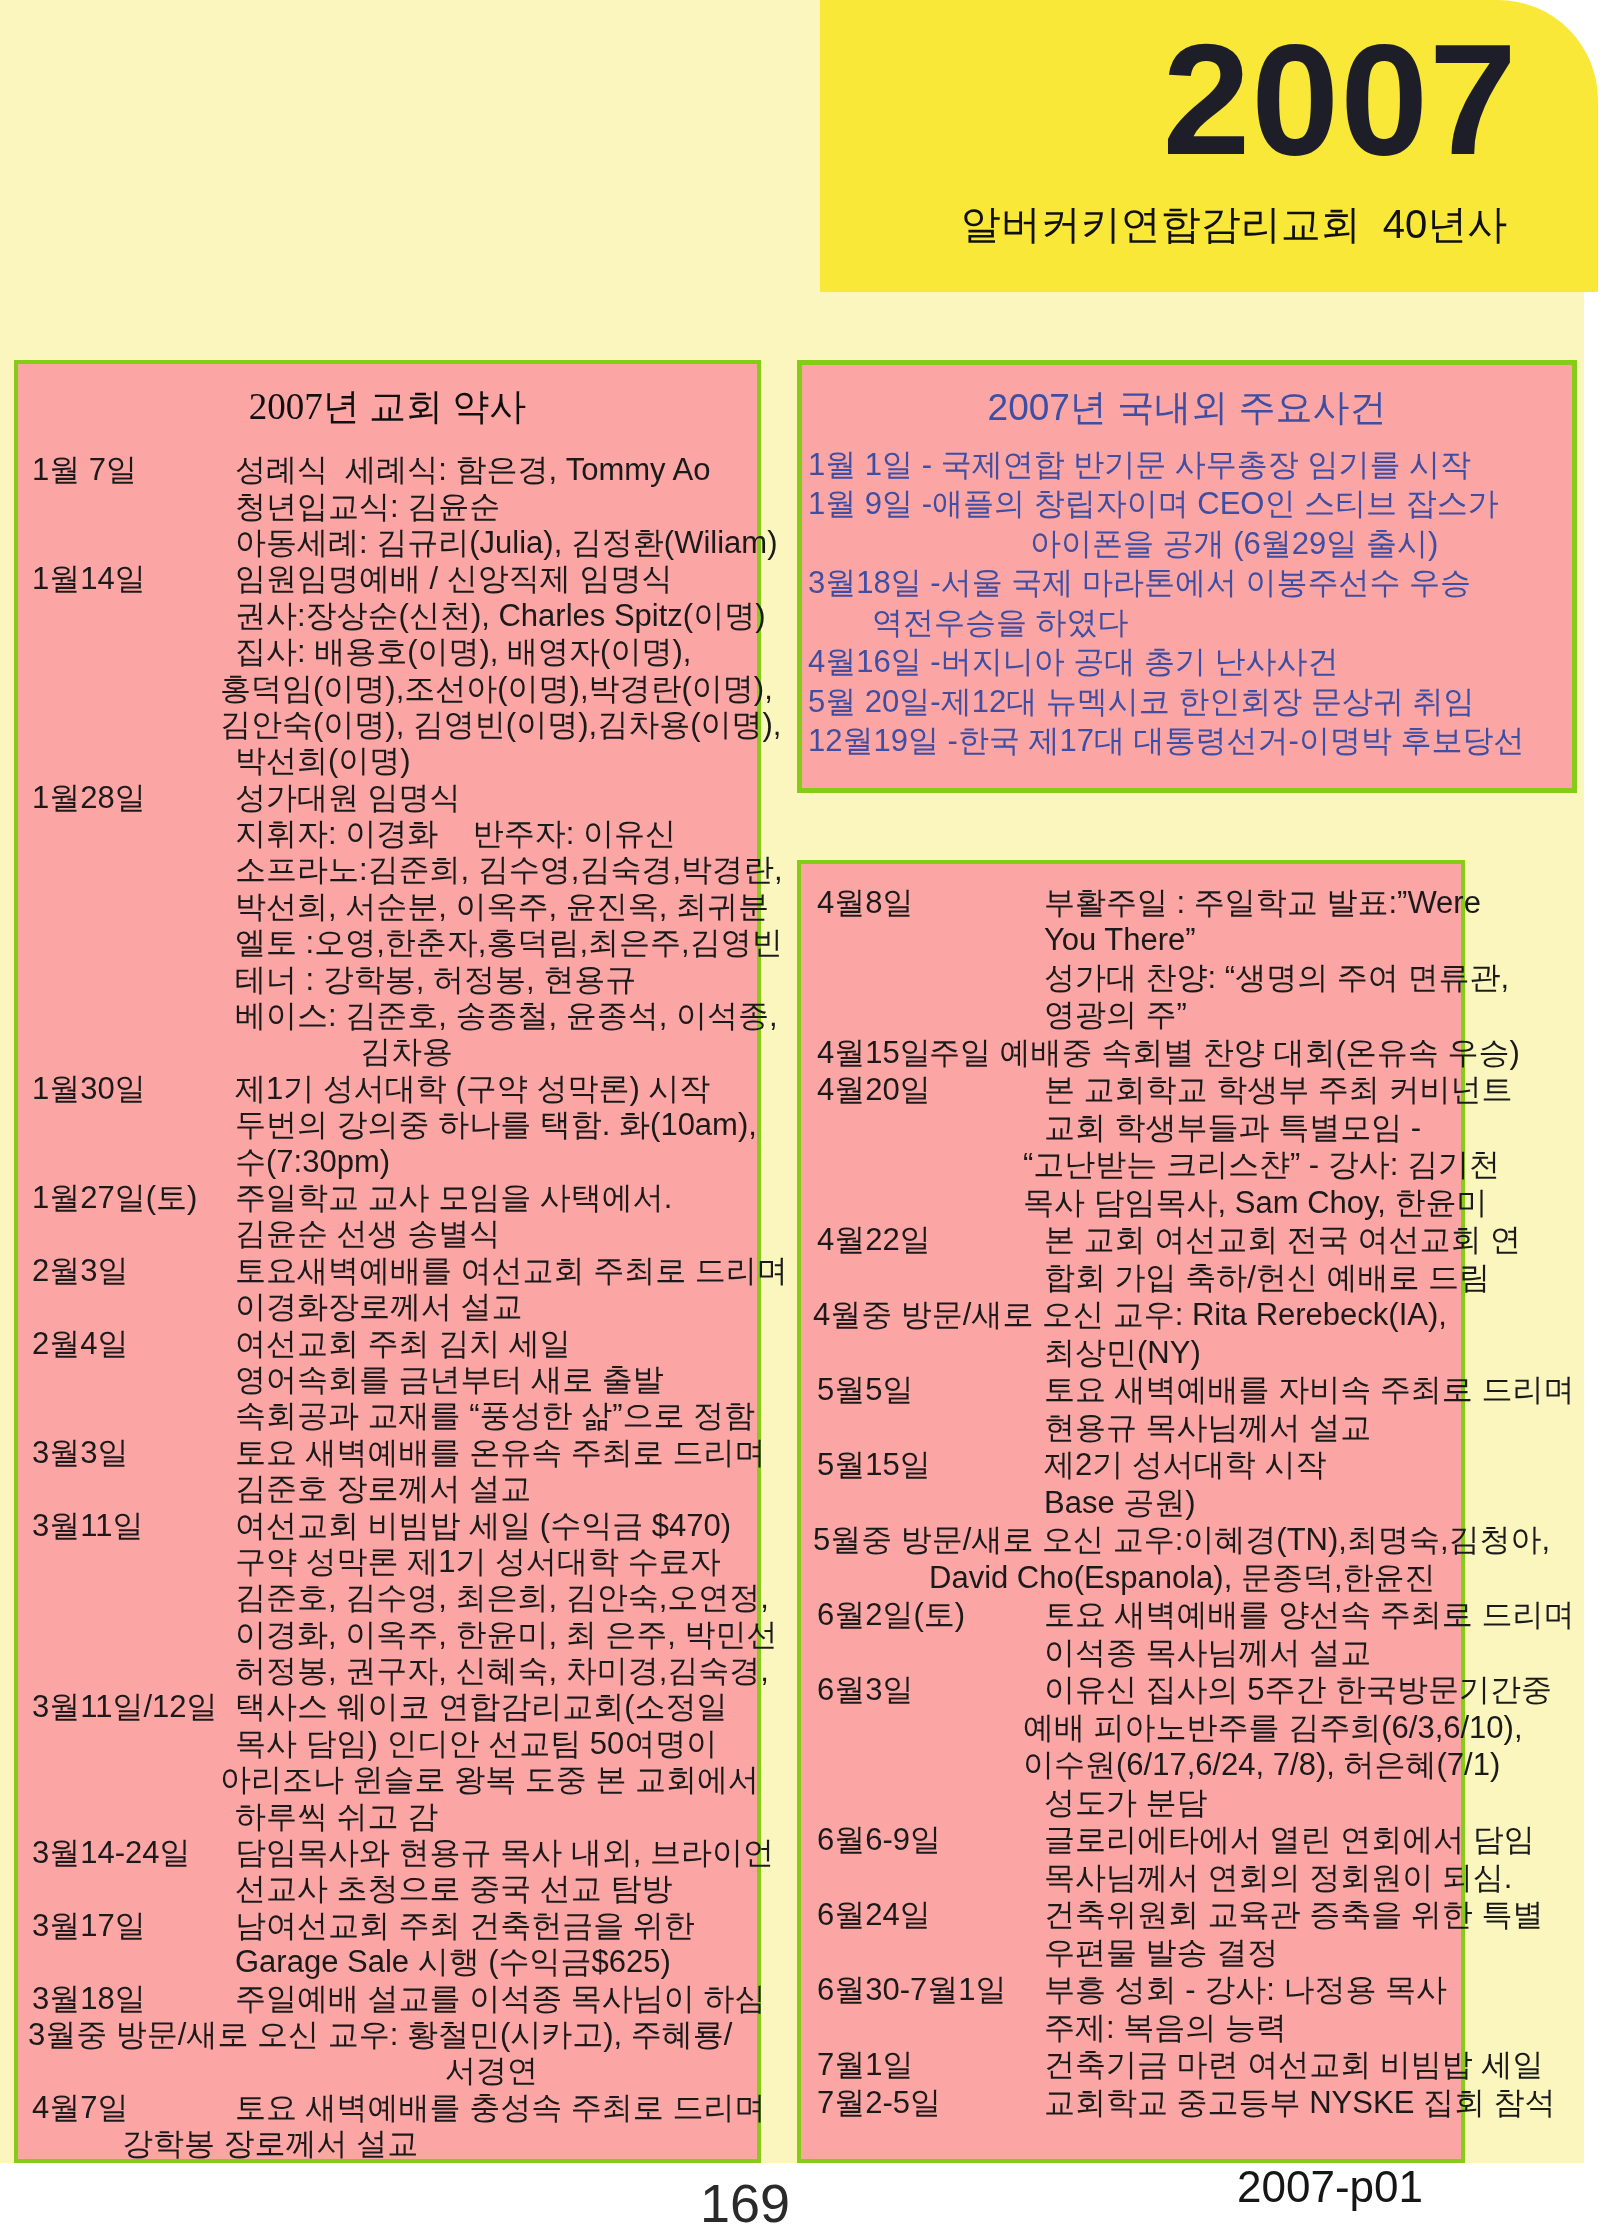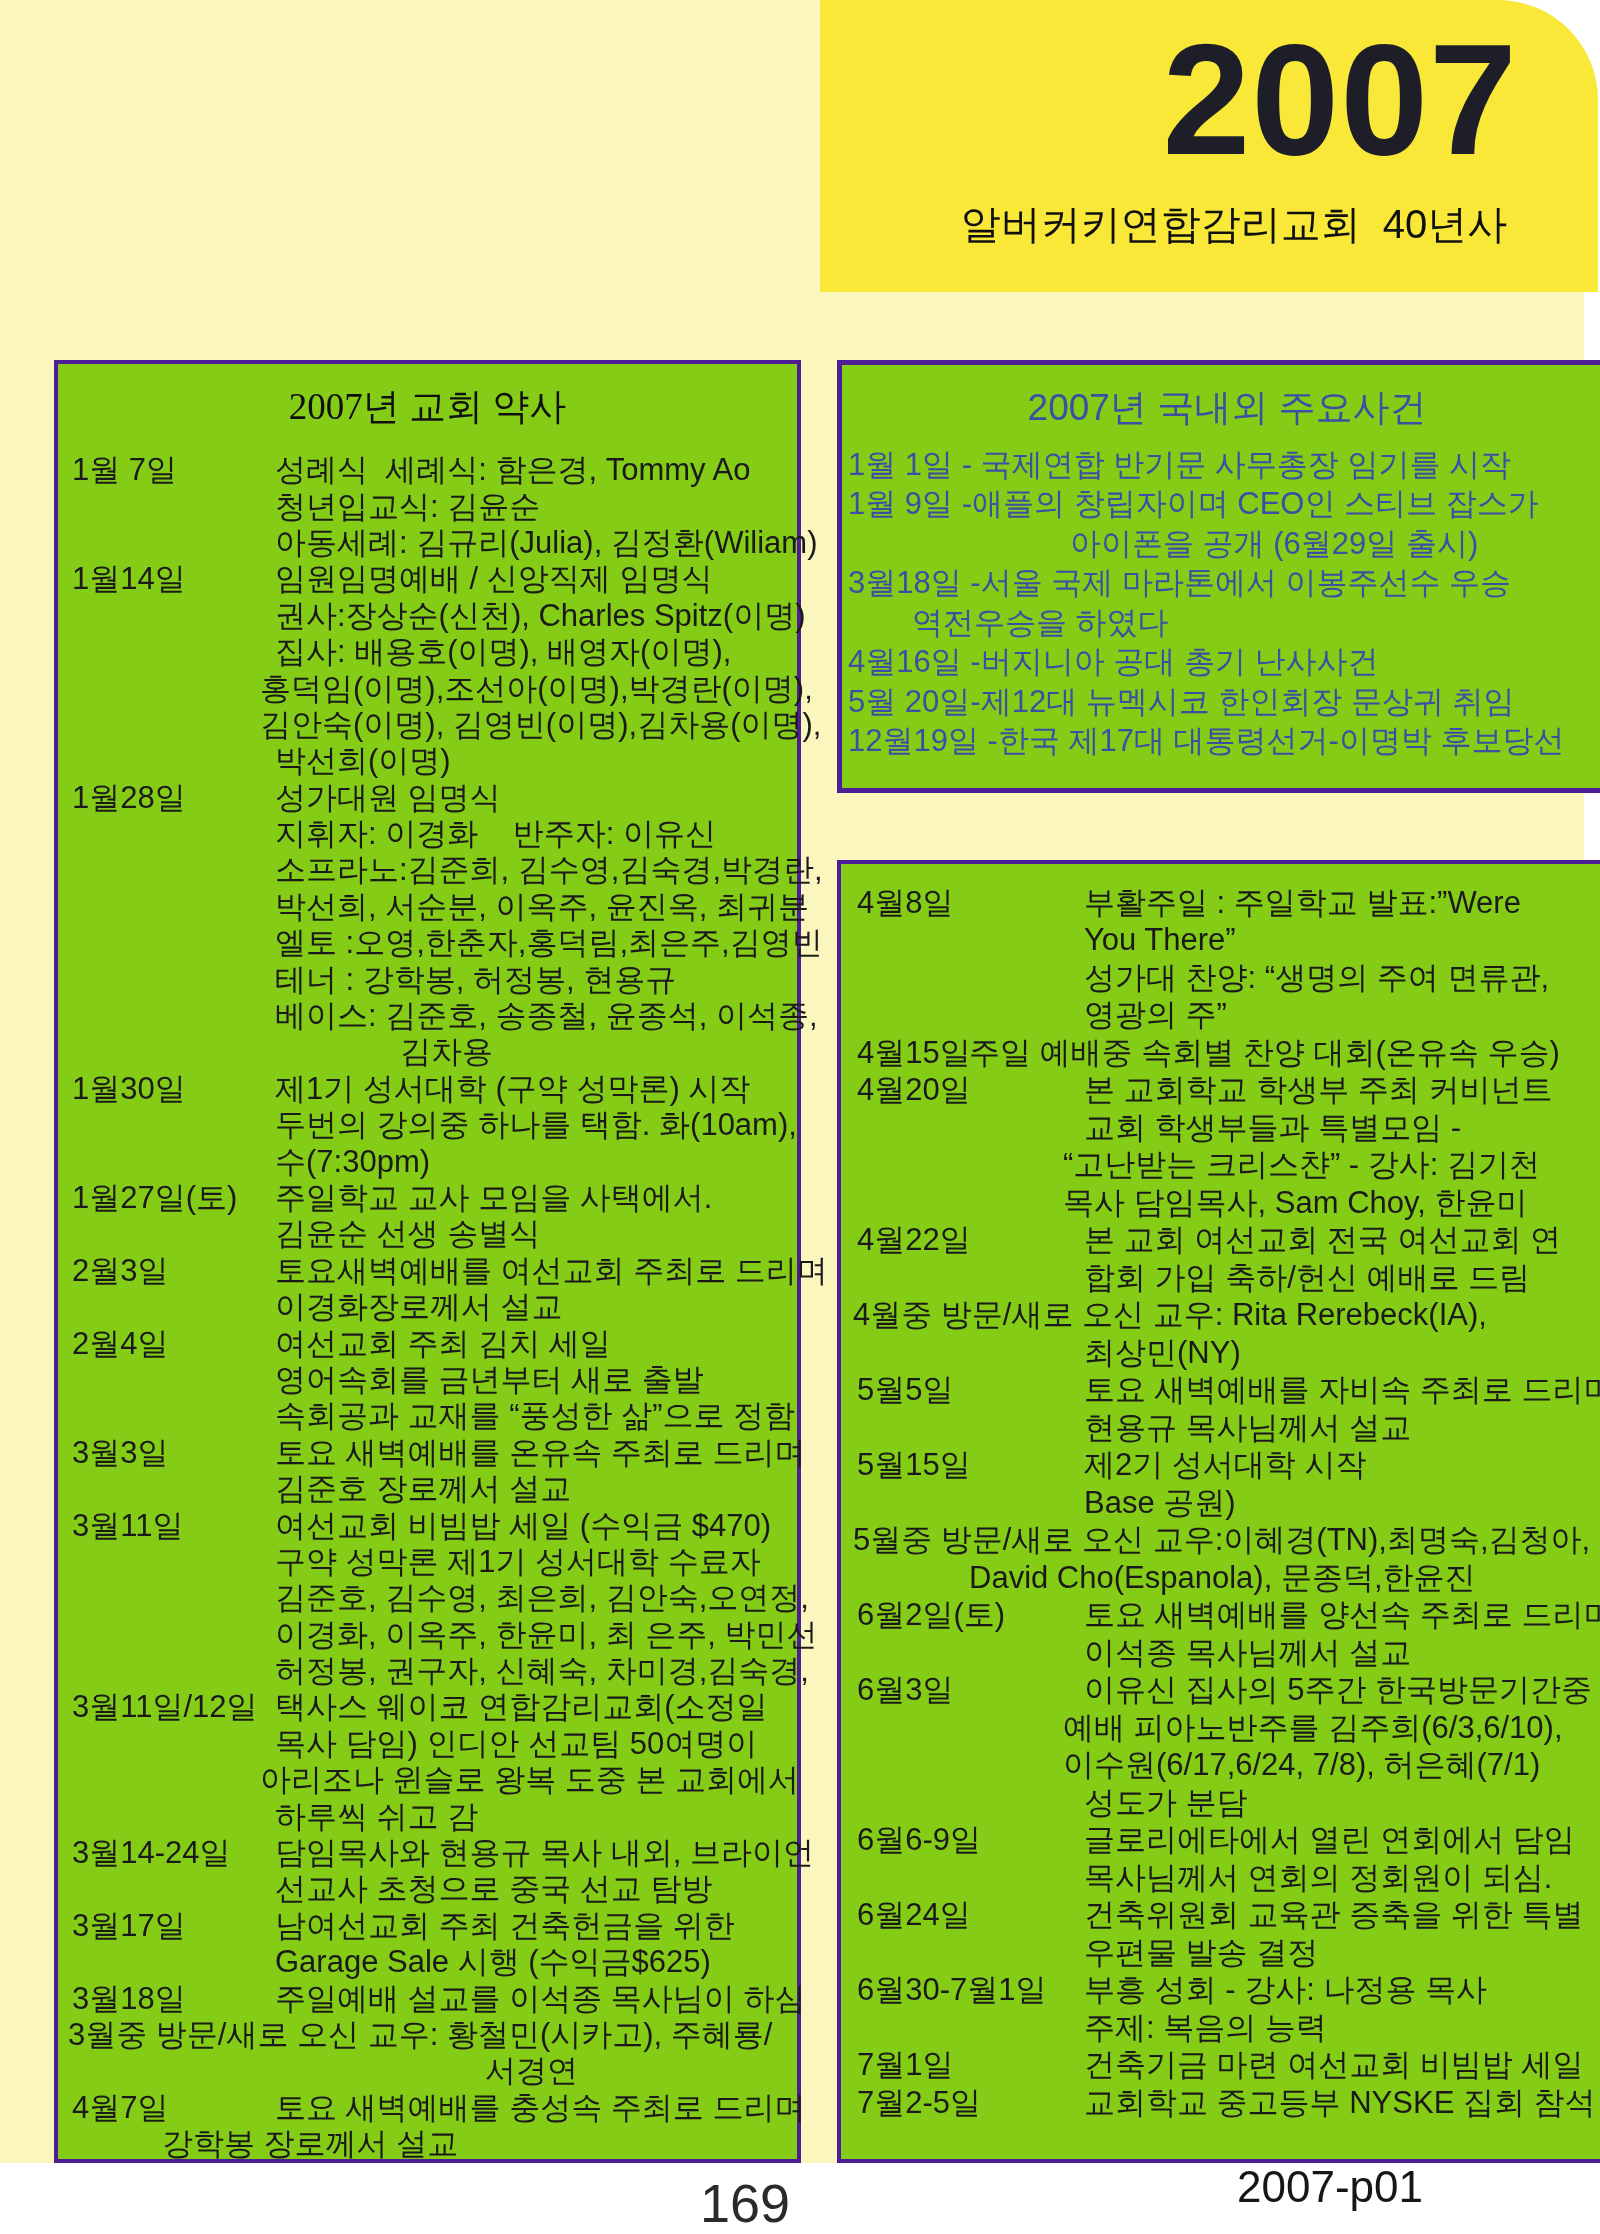--- a/index.html
+++ b/index.html
@@ -5,24 +5,24 @@
   html,body{margin:0;padding:0;}
   body{width:1600px;height:2234px;background:#ffffff;font-family:"Liberation Sans",sans-serif;}
   .page{position:relative;width:1600px;height:2234px;background:#ffffff;overflow:hidden;}
 
   .pale-bg{position:absolute;left:0;top:0;width:1584px;height:2163px;background:#FAF6BE;}
   .corner-mask{position:absolute;left:820px;top:0;width:780px;height:292px;background:#ffffff;}
   .year-box{position:absolute;left:820px;top:0;width:778px;height:292px;background:#F9E838;border-top-right-radius:100px;}
   .year{position:absolute;left:0;right:80px;top:20px;text-align:right;font-size:158px;line-height:1;font-weight:bold;letter-spacing:1px;color:#1E1E28;}
   .subtitle{position:absolute;left:110px;right:60px;top:197px;text-align:center;font-size:40px;color:#101010;white-space:pre;}
 
-  .box{position:absolute;background:#84cc16;border:4px solid #4c1d95;box-sizing:border-box;margin-left:40px;}
+  .box{position:absolute;background:#fca5a5;border:4px solid #84cc16;box-sizing:border-box;}
   .left-box{left:14px;top:360px;width:747px;height:1803px;}
   .events-box{left:797px;top:360px;width:780px;height:433px;border-width:5px;}
-  .timeline-box{left:797px;top:860px;width:780px;height:1303px;}
+  .timeline-box{left:797px;top:860px;width:668px;height:1303px;}
 
   .box-title{position:absolute;left:0;right:0;top:18px;text-align:center;font-size:37px;color:#101010;white-space:pre;}
   .serif{font-family:"Liberation Serif",serif;}
   .blue{color:#3D4EA3;}
 
   .list{position:absolute;left:0;right:0;}
   .lb{top:88px;}
   .eb{top:80px;}
   .tb{top:20px;}
   .ln{position:relative;}

